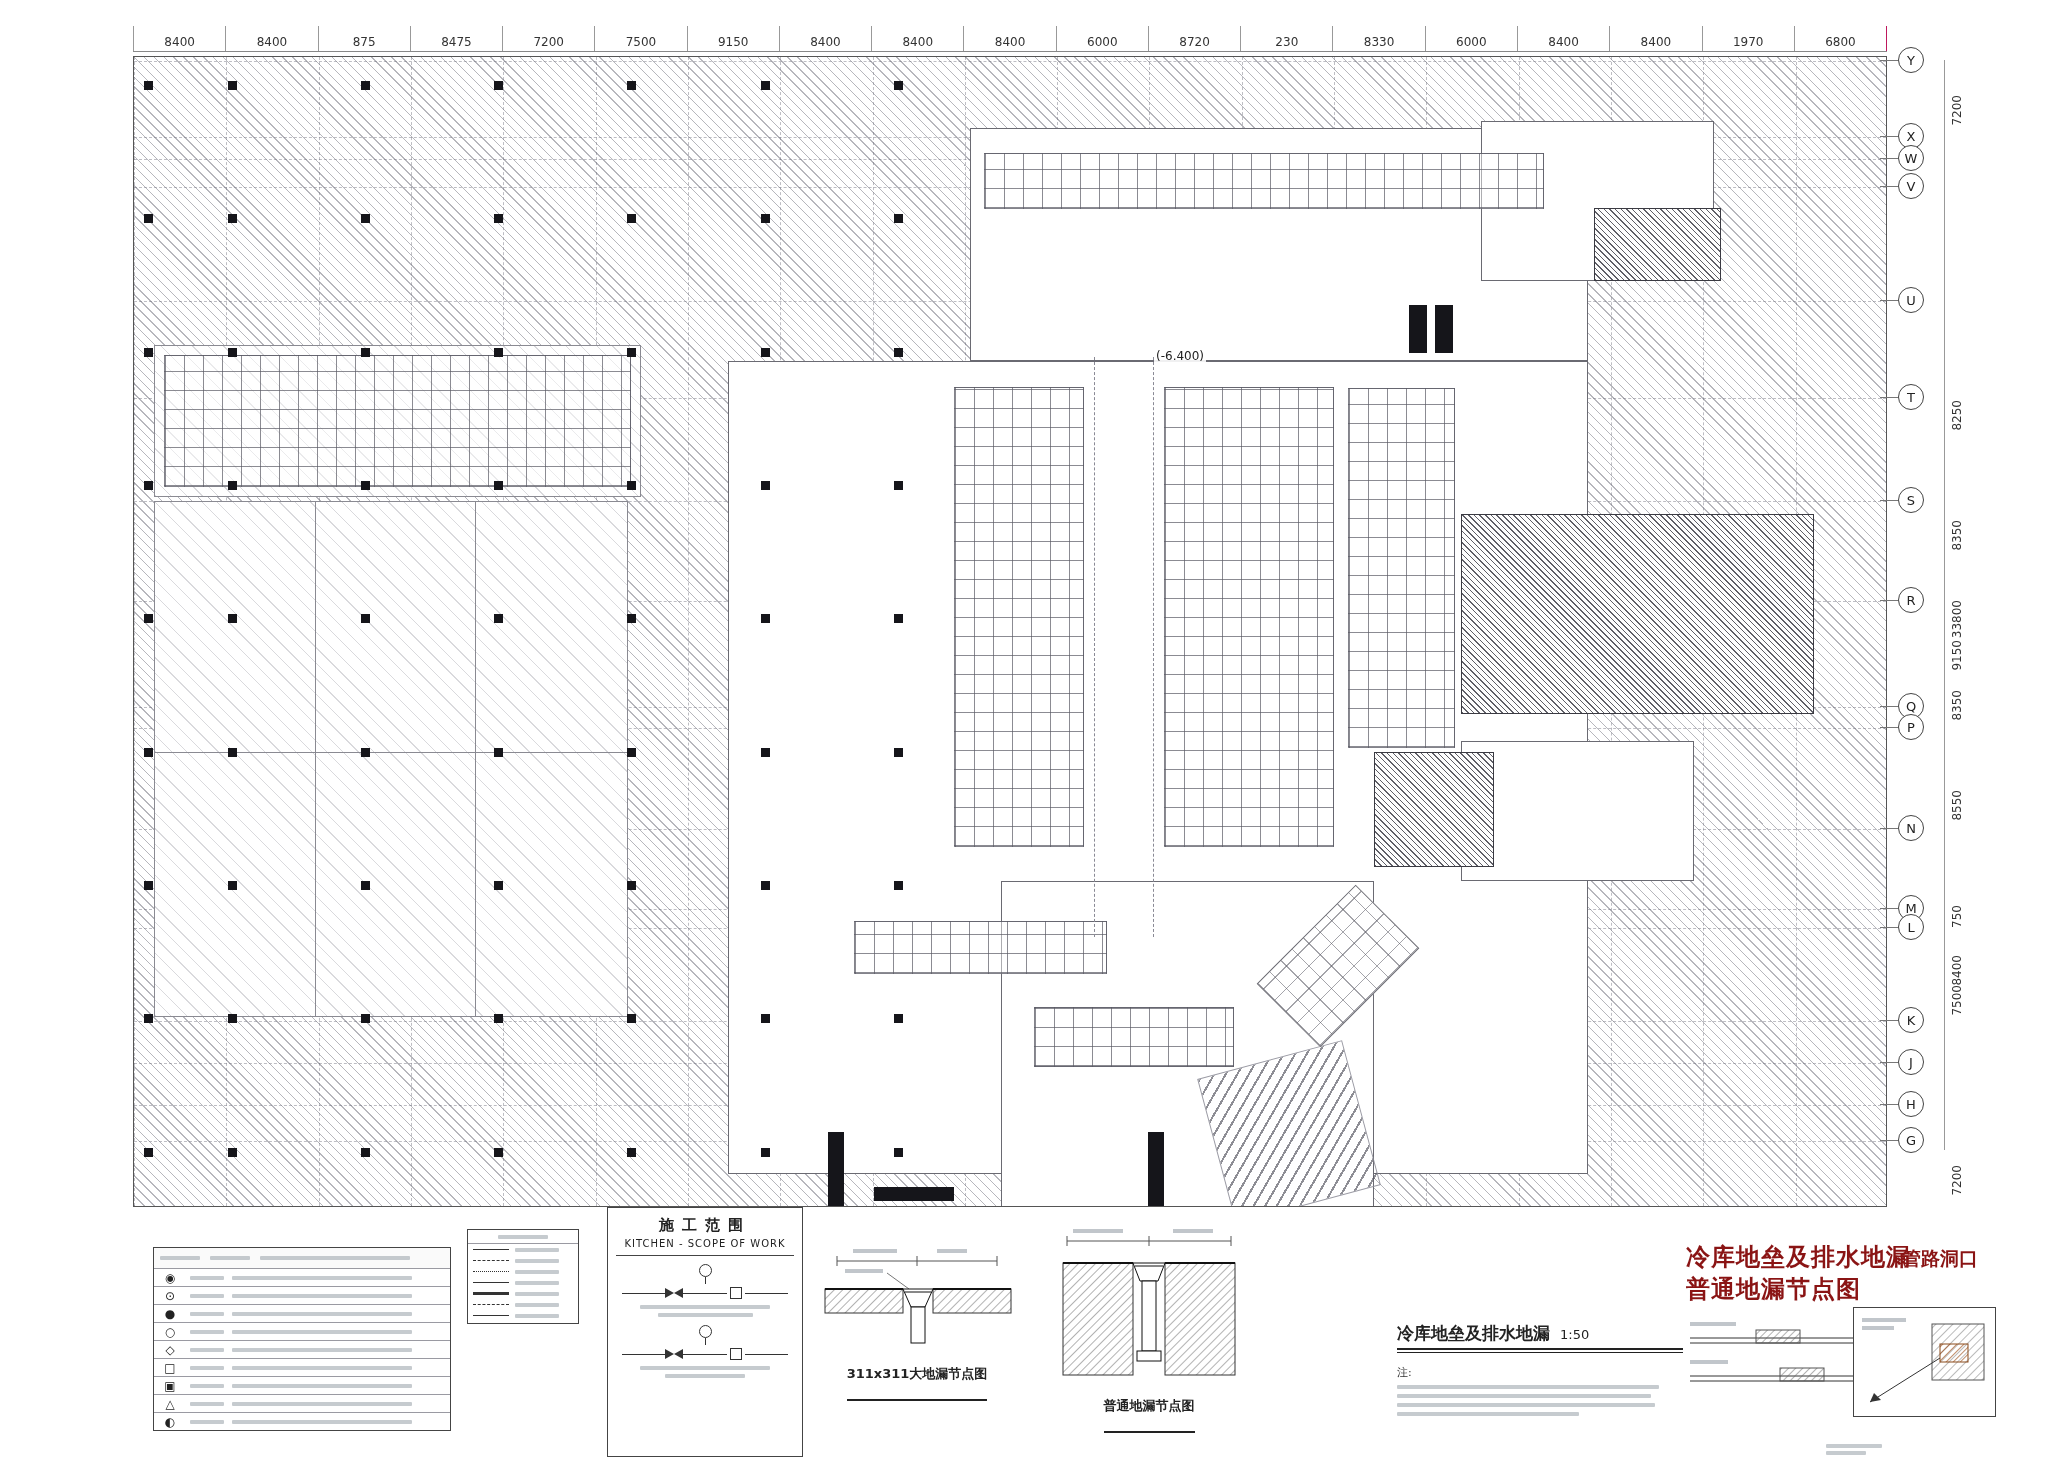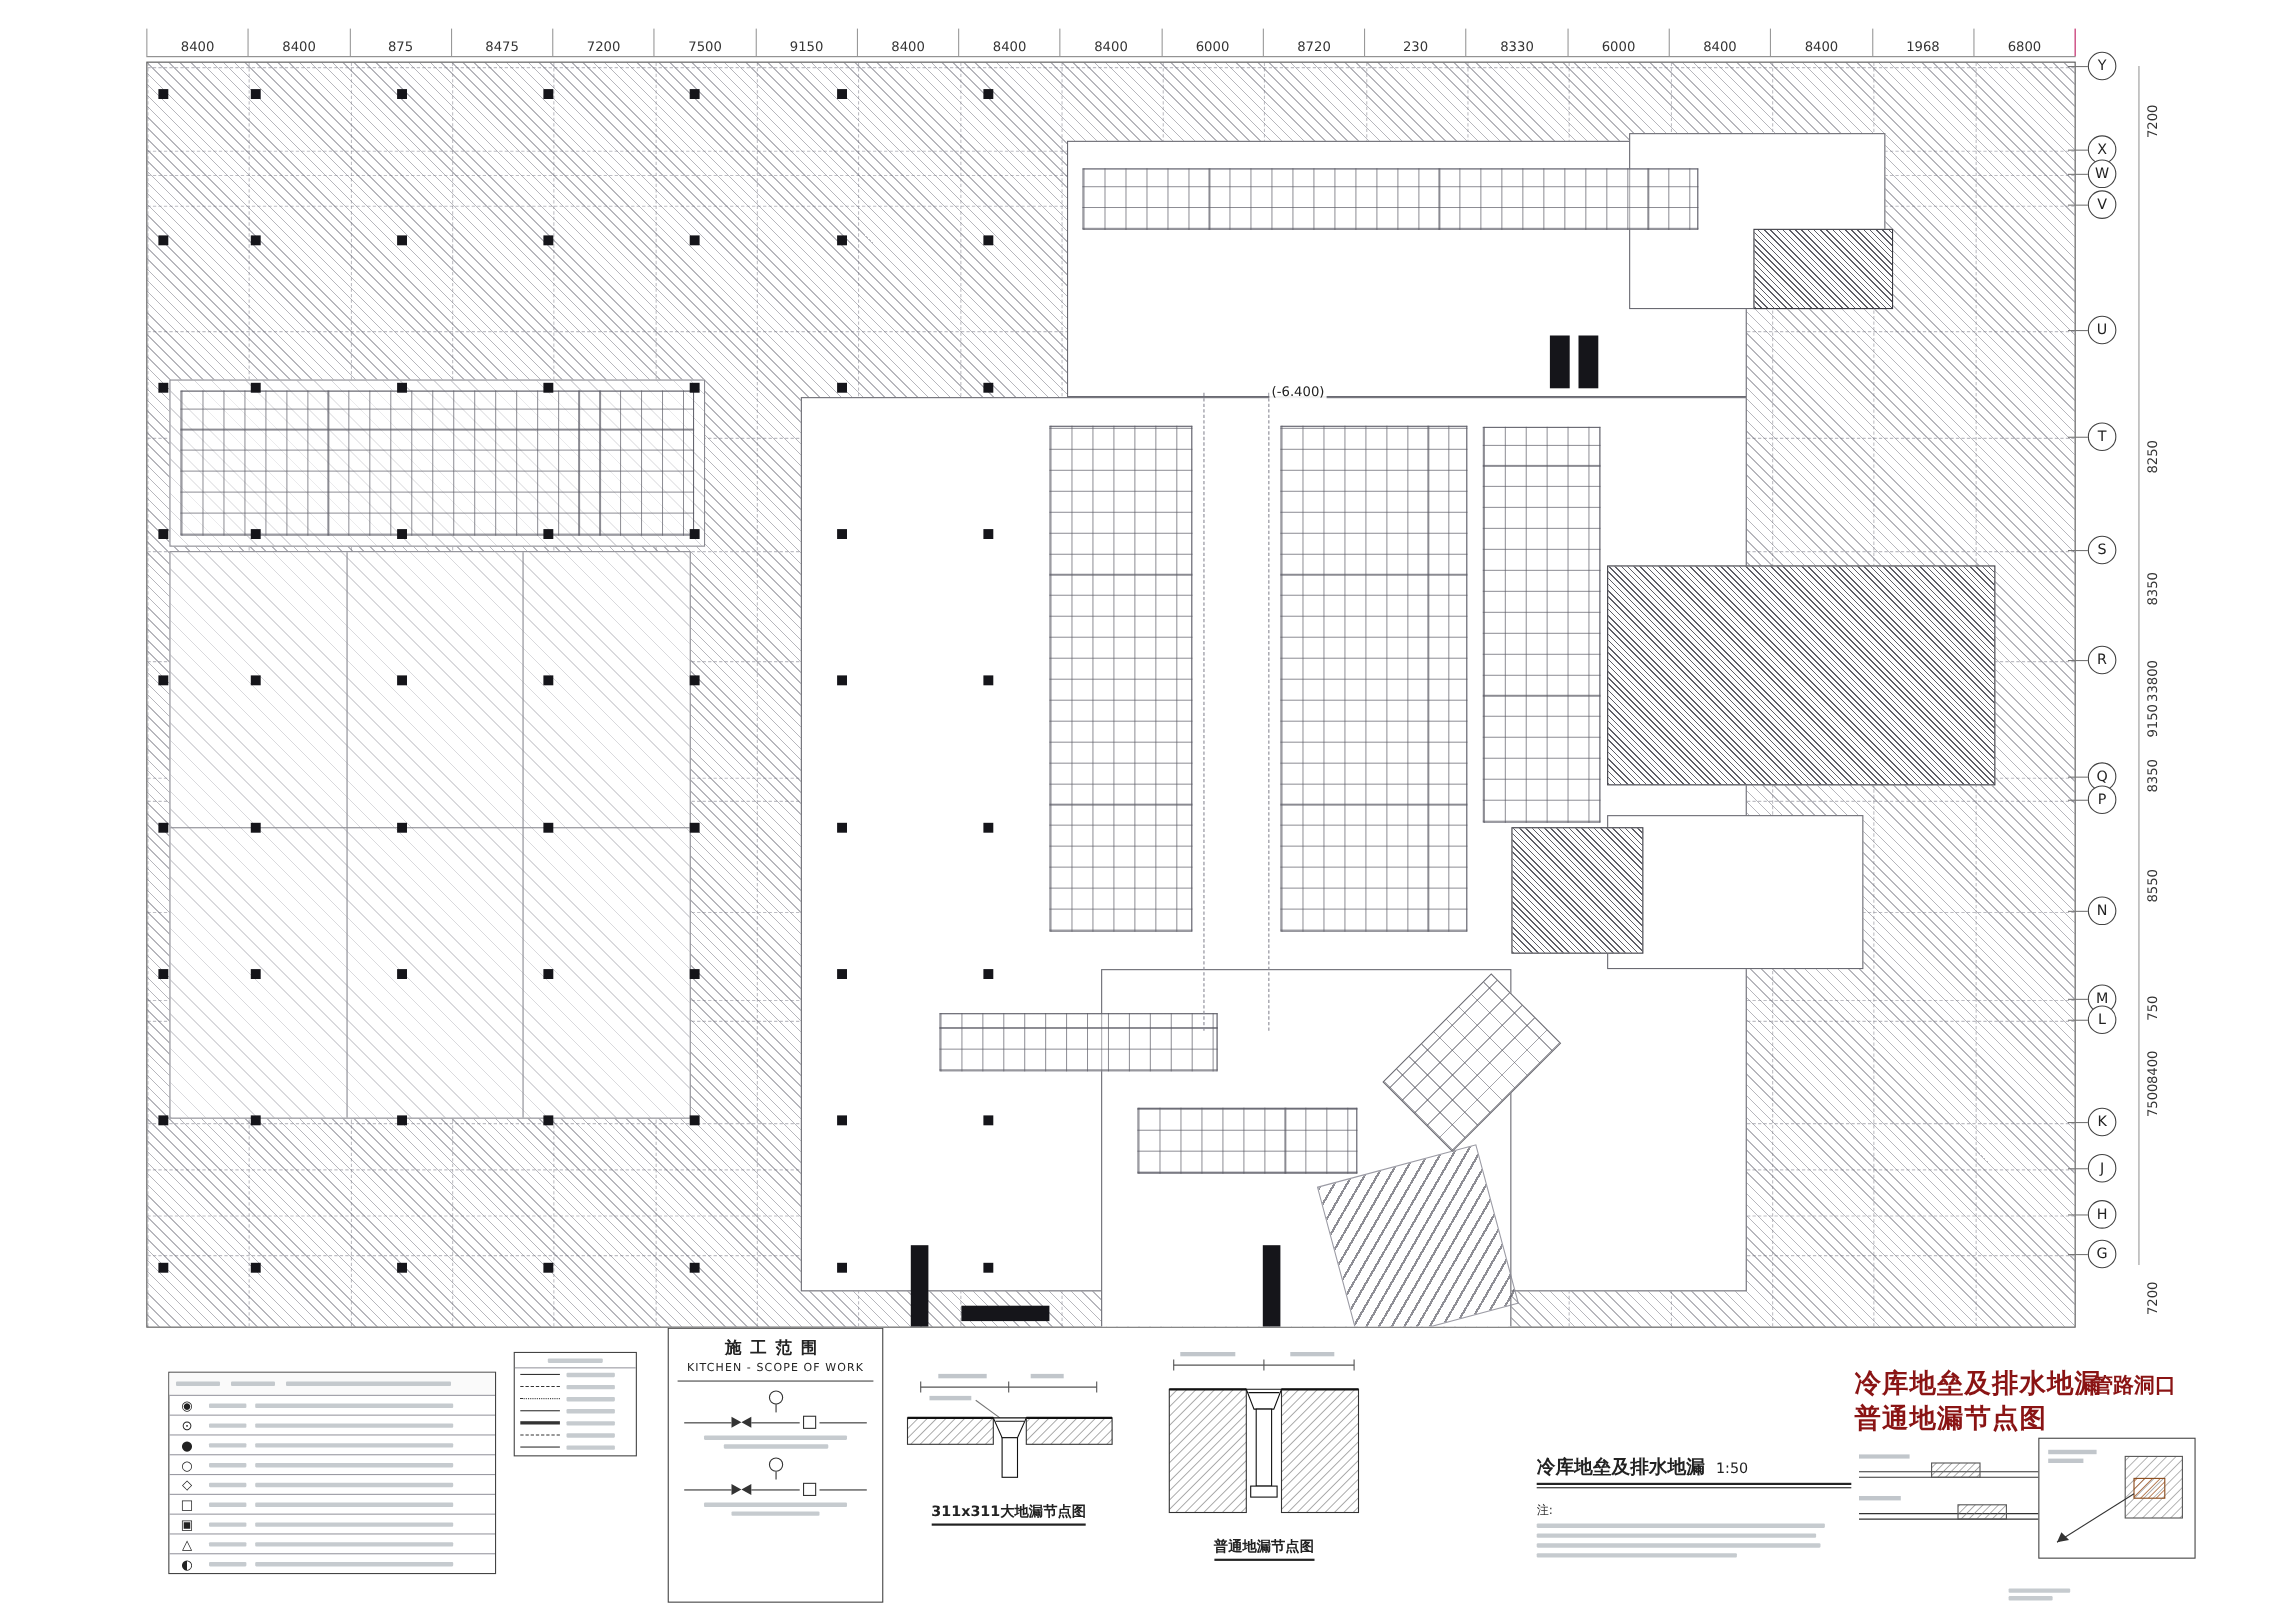--- a/index.html
+++ b/index.html
@@ -66,21 +66,21 @@
   .tri-r{width:0;height:0;border-top:5px solid transparent;border-bottom:5px solid transparent;border-left:9px solid #333}
   .tri-l{width:0;height:0;border-top:5px solid transparent;border-bottom:5px solid transparent;border-right:9px solid #333}
   .sqbox{width:12px;height:12px;border:1px solid #333;margin:0 3px}
   .gauge-row{display:flex;justify-content:center;margin-top:8px}
   .gauge{width:13px;height:13px;border:1px solid #333;border-radius:50%;position:relative}
   .gauge::after{content:"";position:absolute;left:5px;top:12px;width:1px;height:7px;background:#333}
 
   #drain1{left:817px;top:1247px;width:200px;border:none;background:transparent}
   #drain2{left:1053px;top:1229px;width:192px;border:none;background:transparent}
   .det-caption{margin-top:4px;text-align:center;font-size:13px;font-weight:bold;color:#222;
-               border-bottom:2px solid #222;padding-bottom:2px;display:inline-block}
+               border-bottom:2px solid #222;padding-bottom:16px;display:inline-block}
   .det-caption-wrap{text-align:center}
 
   #plan-caption{left:1397px;top:1322px;width:286px;border:none;background:transparent}
   .pc-title-row{display:flex;align-items:baseline;gap:10px;border-bottom:2px solid #222;padding-bottom:3px}
   .pc-title{font-size:17px;font-weight:bold;color:#222}
   .pc-scale{font-size:13px;color:#222}
   .pc-underline2{height:1px;background:#222;margin-top:2px}
   #note-bars{margin-top:8px}
   .pc-note-prefix{font-size:11px;color:#333}
 
@@ -108,21 +108,21 @@
     <div class="dim-cell">8400</div>
     <div class="dim-cell">8400</div>
     <div class="dim-cell">8400</div>
     <div class="dim-cell">6000</div>
     <div class="dim-cell">8720</div>
     <div class="dim-cell">230</div>
     <div class="dim-cell">8330</div>
     <div class="dim-cell">6000</div>
     <div class="dim-cell">8400</div>
     <div class="dim-cell">8400</div>
-    <div class="dim-cell">1968</div>
+    <div class="dim-cell">1970</div>
     <div class="dim-cell">6800</div>
   </div>
 
 <div id="plan">
 
   <div class="wz" style="left:836px;top:71px;width:618px;height:233px"></div>
   <div class="wz" style="left:594px;top:304px;width:860px;height:813px"></div>
   <div class="wz" style="left:1347px;top:64px;width:233px;height:160px"></div>
   <div class="wz" style="left:1327px;top:684px;width:233px;height:140px"></div>
   <div class="wz" style="left:867px;top:824px;width:373px;height:327px"></div>

